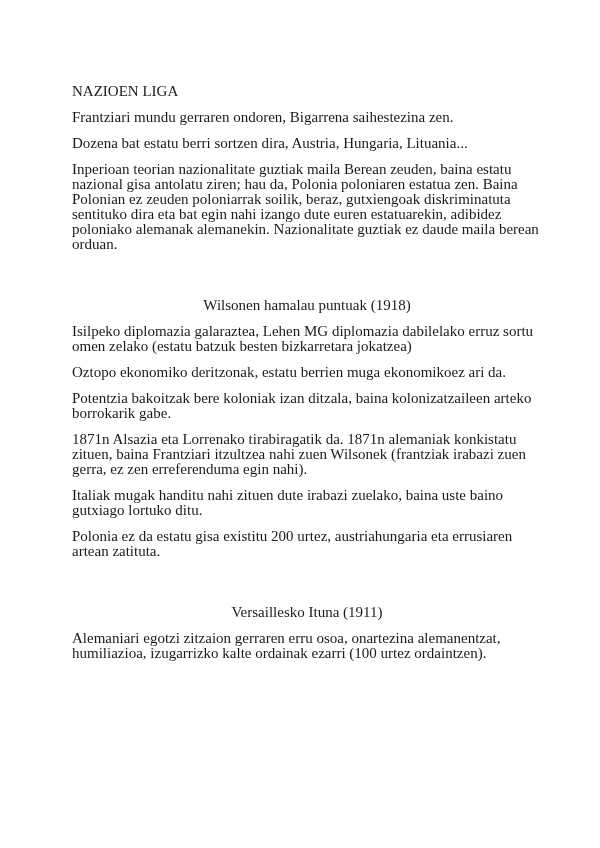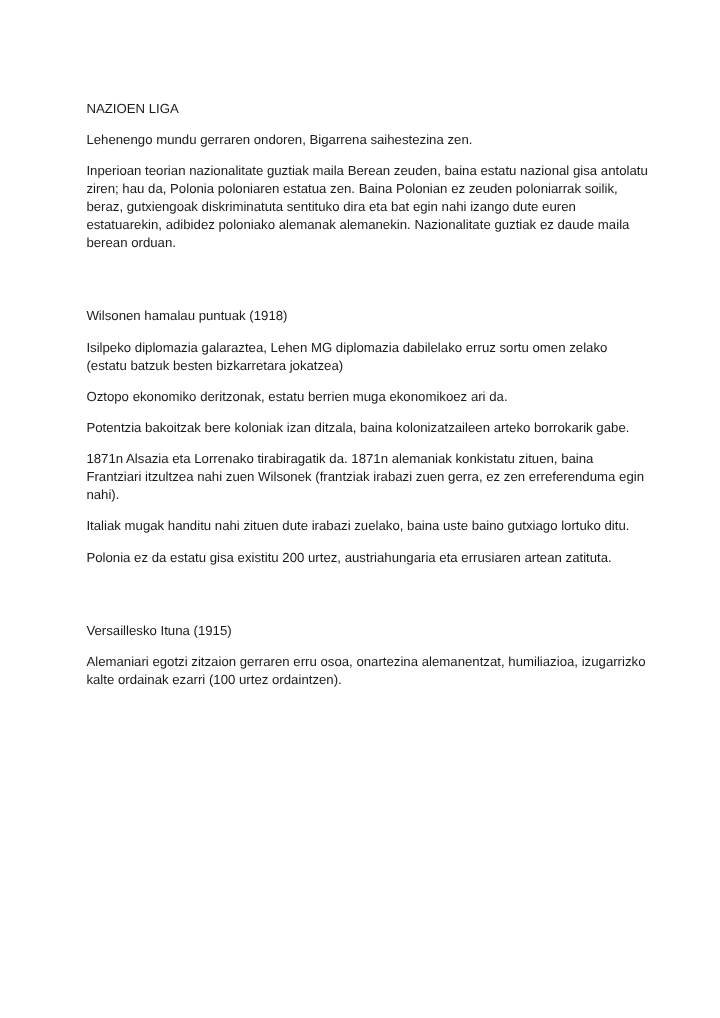--- a/index.html
+++ b/index.html
@@ -1,41 +1,42 @@
 <!DOCTYPE html>
 <html><head>
 <meta charset="utf-8">
 <style>
   html, body { margin: 0; padding: 0; background: #ffffff; }
   body { width: 600px; height: 848px; position: relative; overflow: hidden; }
   .page {
     position: absolute; left: 72px; top: 84px; width: 470px;
-    font-family: Liberation Sans, sans-serif;
-    font-size: 11px; line-height: 15px; color: #1a1a1a;
+    font-family: Liberation Serif, serif;
+    font-size: 15px; line-height: 15px; color: #1a1a1a;
   }
   .p { margin: 0 0 11px 0; }
   .title { margin: 0 0 11px 0; }
-  .heading { margin: 0 0 11px 0; }
+  .heading { margin: 0 0 11px 0; text-align: center; }
   .gap-large { height: 35px; }
 </style>
 </head>
 <body>
 
 <div class="page">
   <p class="title">NAZIOEN LIGA</p>
-  <p class="p">Lehenengo mundu gerraren ondoren, Bigarrena saihestezina zen.</p>
+  <p class="p">Frantziari mundu gerraren ondoren, Bigarrena saihestezina zen.</p>
+  <p class="p">Dozena bat estatu berri sortzen dira, Austria, Hungaria, Lituania...</p>
   <p class="p">Inperioan teorian nazionalitate guztiak maila Berean zeuden, baina estatu nazional gisa antolatu ziren; hau da, Polonia poloniaren estatua zen. Baina Polonian ez zeuden poloniarrak soilik, beraz, gutxiengoak diskriminatuta sentituko dira eta bat egin nahi izango dute euren estatuarekin, adibidez poloniako alemanak alemanekin. Nazionalitate guztiak ez daude maila berean orduan.</p>
 
   <div class="gap-large"></div>
 
   <p class="heading">Wilsonen hamalau puntuak (1918)</p>
   <p class="p">Isilpeko diplomazia galaraztea, Lehen MG diplomazia dabilelako erruz sortu omen zelako (estatu batzuk besten bizkarretara jokatzea)</p>
   <p class="p">Oztopo ekonomiko deritzonak, estatu berrien muga ekonomikoez ari da.</p>
   <p class="p">Potentzia bakoitzak bere koloniak izan ditzala, baina kolonizatzaileen arteko borrokarik gabe.</p>
   <p class="p">1871n Alsazia eta Lorrenako tirabiragatik da. 1871n alemaniak konkistatu zituen, baina Frantziari itzultzea nahi zuen Wilsonek (frantziak irabazi zuen gerra, ez zen erreferenduma egin nahi).</p>
   <p class="p">Italiak mugak handitu nahi zituen dute irabazi zuelako, baina uste baino gutxiago lortuko ditu.</p>
   <p class="p">Polonia ez da estatu gisa existitu 200 urtez, austriahungaria eta errusiaren artean zatituta.</p>
 
   <div class="gap-large"></div>
 
-  <p class="heading">Versaillesko Ituna (1915)</p>
+  <p class="heading">Versaillesko Ituna (1911)</p>
   <p class="p">Alemaniari egotzi zitzaion gerraren erru osoa, onartezina alemanentzat, humiliazioa, izugarrizko kalte ordainak ezarri (100 urtez ordaintzen).</p>
 </div>
 
 </body></html>

